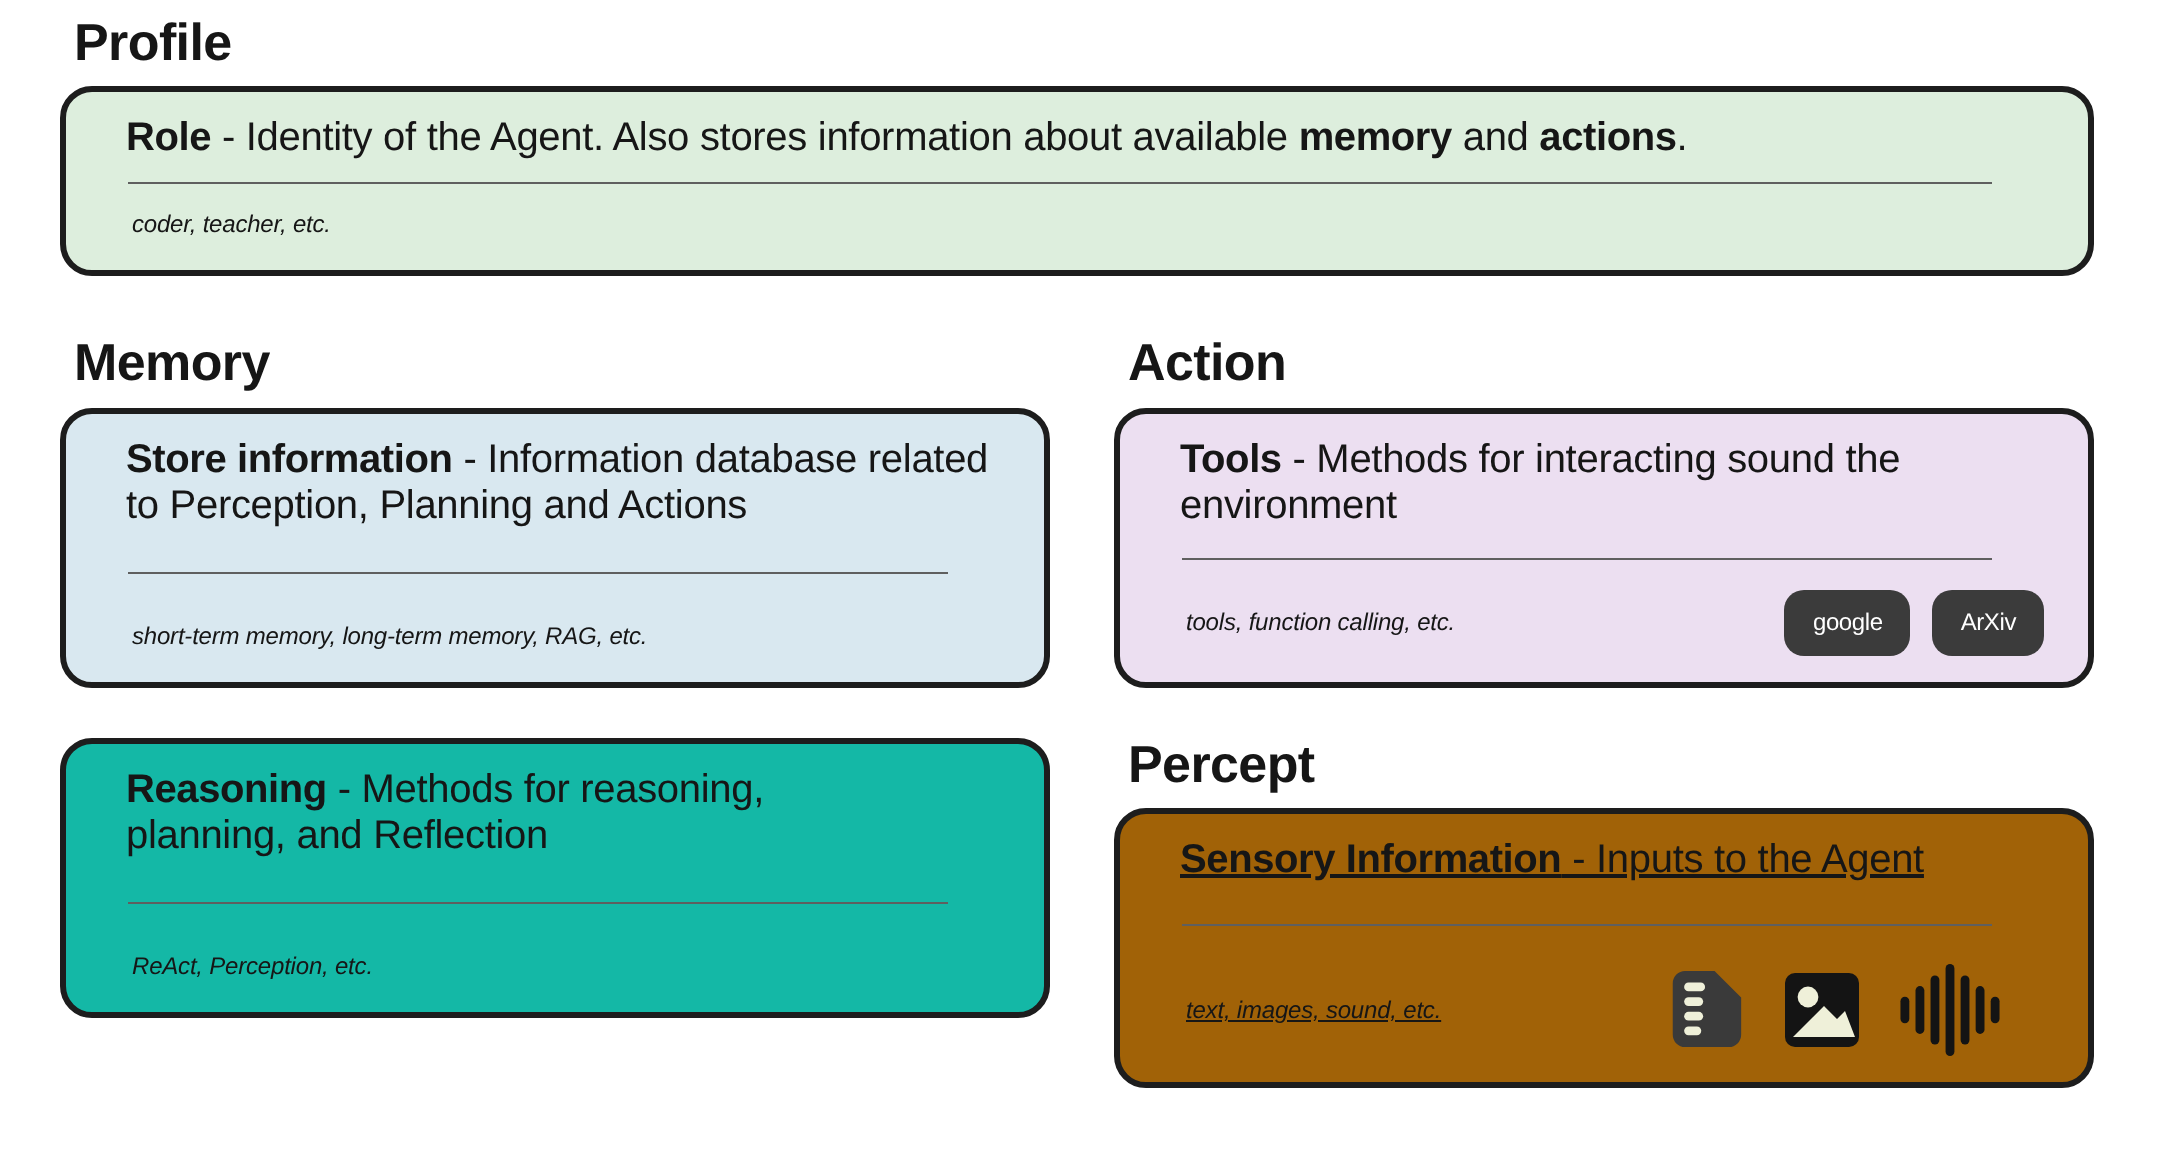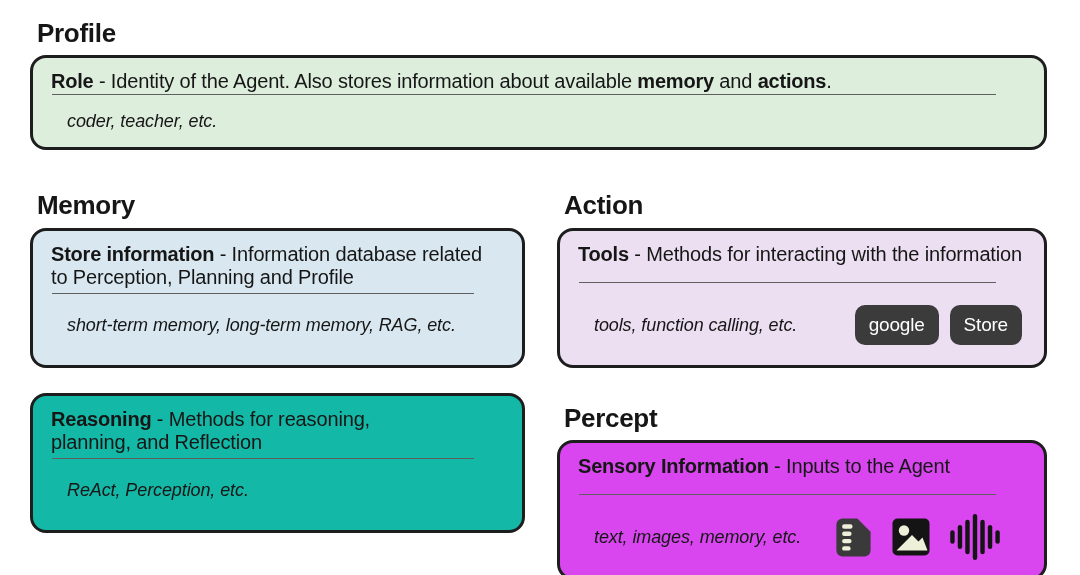--- a/index.html
+++ b/index.html
@@ -4,52 +4,52 @@
 <style>
   html,body{margin:0;padding:0;}
   body{
     width:1080px;height:575px;background:#ffffff;
     font-family:"Liberation Sans","DejaVu Sans",sans-serif;
     color:#161616;overflow:hidden;
   }
   .page{box-sizing:border-box;width:1080px;height:575px;padding:8px 33px 0 30px;}
   .sec-heading{
     font-size:26px;font-weight:bold;line-height:1.05;
-    margin:12px 0 8px 7px;letter-spacing:-0.3px;
+    margin:0 0 8px 7px;letter-spacing:-0.3px;
   }
   .card{
     box-sizing:border-box;
     border:3.5px solid #1d1d1d;border-radius:16px;
-    padding:12px 20px 13px 18px;
+    padding:12px 20px 13px 30px;
     display:flex;flex-direction:column;
   }
   .card-profile{height:95px;}
   .grid{
     display:grid;grid-template-columns:495px 490px;
     column-gap:32px;row-gap:25px;margin-top:30px;
   }
   .cell .card{height:140px;}
   .title{
     margin:0;font-size:20px;line-height:1.17;letter-spacing:-0.15px;
   }
   .title b{letter-spacing:-0.2px;}
   .nowrap{white-space:nowrap;}
   .cell-planning .title{max-width:390px;}
   .divider{
     border:none;border-top:1.6px solid #5f5f5f;height:0;
     margin:auto 28px auto 1px;width:auto;align-self:stretch;
   }
   .example{
-    margin:16px;font-style:italic;font-size:18px;letter-spacing:-0.1px;
+    margin:3px;font-style:italic;font-size:12px;letter-spacing:-0.1px;
   }
   .example-row{display:flex;align-items:center;justify-content:flex-end;}
   .pills{margin-left:auto;display:flex;gap:11px;padding-right:2px;}
   .pill{
     border:none;border-radius:10px;
-    color:#ffffff;font-size:19px;line-height:1;
+    color:#ffffff;font-size:12px;line-height:1;
     padding:10px 14px 11px 14px;
     font-family:"Liberation Sans","DejaVu Sans",sans-serif;
     letter-spacing:-0.2px;
   }
   .icons{margin-left:auto;display:flex;align-items:center;gap:19px;padding-right:24px;}
   .icon{display:block;}
   .icon-doc{width:38px;height:41px;}
   .icon-img{width:40px;height:40px;}
   .icon-wave{width:50px;height:46px;}
 </style>
@@ -65,56 +65,56 @@
       <hr class="divider">
       <p class="example">coder, teacher, etc.</p>
     </div>
   </div>
 
   <div class="grid">
 
     <div class="cell cell-memory">
       <h2 class="sec-heading">Memory</h2>
       <div class="card" style="background-color: rgb(217, 232, 240);">
-        <p class="title"><b>Store information</b><span> - Information database related to Perception, Planning and Profile</span></p>
+        <p class="title"><b>Store information</b><span> - Information database related to Perception, Planning and Actions</span></p>
         <hr class="divider">
         <p class="example">short-term memory, long-term memory, RAG, etc.</p>
       </div>
     </div>
 
     <div class="cell cell-action">
       <h2 class="sec-heading">Action</h2>
       <div class="card" style="background-color: rgb(236, 223, 241);">
-        <p class="title"><b>Tools</b><span> - Methods for interacting with the information</span></p>
+        <p class="title"><b>Tools</b><span> - Methods for interacting sound the environment</span></p>
         <hr class="divider">
         <div class="example-row">
           <p class="example">tools, function calling, etc.</p>
           <div class="pills">
             <button class="pill" style="background-color: rgb(59, 59, 59);">google</button>
-            <button class="pill" style="background-color: rgb(59, 59, 59);">Store</button>
+            <button class="pill" style="background-color: rgb(59, 59, 59);">ArXiv</button>
           </div>
         </div>
       </div>
     </div>
 
     <div class="cell cell-planning">
       <div class="card" style="background-color: #14b8a6;">
         <p class="title"><b>Reasoning</b><span> - Methods for reasoning, planning, and Reflection</span></p>
         <hr class="divider">
         <p class="example">ReAct, Perception, etc.</p>
       </div>
     </div>
 
     <div class="cell cell-percept">
       <h2 class="sec-heading">Percept</h2>
-      <div class="card" style="background-color: #d946ef;">
+      <div class="card" style="background-color: #a16207; text-decoration: underline;">
         <p class="title nowrap"><b>Sensory Information</b><span> - Inputs to the Agent</span></p>
         <hr class="divider">
         <div class="example-row">
-          <p class="example">text, images, memory, etc.</p>
+          <p class="example">text, images, sound, etc.</p>
           <div class="icons">
             <svg class="icon icon-doc" viewBox="0 0 40 43" xmlns="http://www.w3.org/2000/svg">
               <path d="M9 1.5 H24.5 L38.5 15.5 V35 a6.5 6.5 0 0 1 -6.5 6.5 H9 A6.5 6.5 0 0 1 2.5 35 V8 A6.5 6.5 0 0 1 9 1.5 Z" fill="#3a3a3a"></path>
               <rect x="8.5" y="7.6" width="11" height="4.6" rx="2.3" fill="#eff0d9"></rect>
               <rect x="8.5" y="15.3" width="10" height="4.6" rx="2.3" fill="#eff0d9"></rect>
               <rect x="8.5" y="23.0" width="10" height="4.6" rx="2.3" fill="#eff0d9"></rect>
               <rect x="8.5" y="30.7" width="9" height="4.6" rx="2.3" fill="#eff0d9"></rect>
             </svg>
             <svg class="icon icon-img" viewBox="0 0 40 40" xmlns="http://www.w3.org/2000/svg">
               <rect x="1.5" y="1.5" width="37" height="37" rx="5" fill="#141414"></rect>

